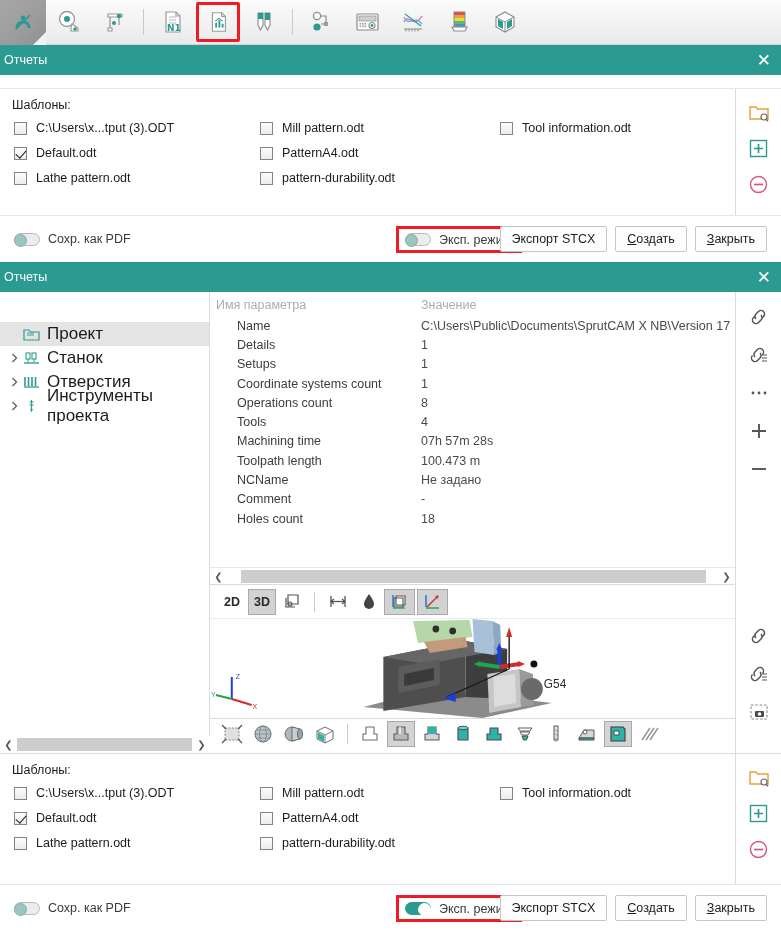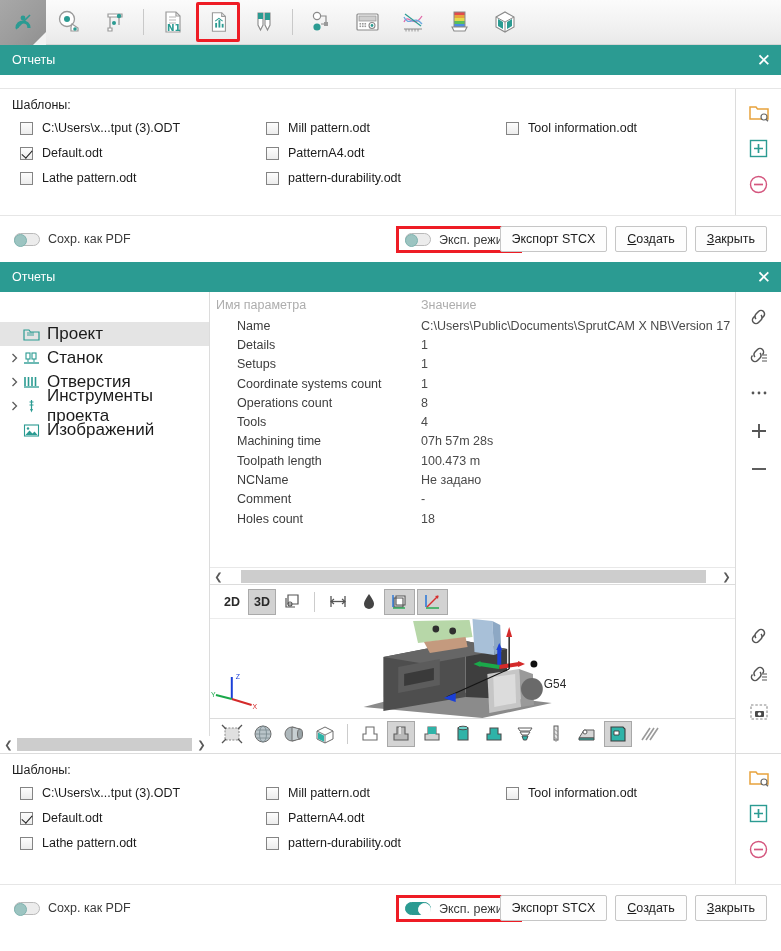--- a/index.html
+++ b/index.html
@@ -37,35 +37,35 @@
     display: flex; align-items: center; justify-content: center;
     border: 1px solid transparent; border-radius: 2px;
   }
   .tb-btn.sel { border: 3px solid #ee1c25; }
   .tb-sep { width: 1px; height: 26px; background: #c9c9c9; margin: 0 5px; }
 
   
   .dlg-title {
     height: 30px; background: #2b9b92;
     display: flex; align-items: center;
-    color: #ffffff; font-size: 12.5px; padding-left: 12px;
+    color: #ffffff; font-size: 12.5px; padding-left: 4px;
     position: relative;
   }
   .dlg-close {
     position: absolute; right: 10px; top: 0; height: 30px;
     display: flex; align-items: center; color: #fff; font-size: 17px;
     font-family: "DejaVu Sans", sans-serif; font-weight: 300;
   }
 
   
   .tpl-panel { background:#ffffff; position: relative; }
   .tpl-label { padding: 9px 0 6px 12px; font-size: 12.5px; color:#1d1d1d; }
   .tpl-grid {
     display: grid; grid-template-columns: 246px 240px 1fr;
-    padding: 0 0 0 20px; row-gap: 5px;
+    padding: 0 0 0 14px; row-gap: 5px;
   }
   .cb-row { display:flex; align-items:center; height: 20px; }
   .cb {
     width: 13px; height: 13px; border: 1px solid #848484;
     background: linear-gradient(to bottom,#fdfdfd,#ececec);
     margin-right: 9px; position: relative; flex: none;
   }
   .cb.on::after {
     content:""; position:absolute; left:3px; top:0px;
     width:5px; height:9px; border:solid #1f1f1f;
@@ -431,31 +431,20 @@
             </span>
           <span class="t-ico">
             <svg width="17" height="15" viewBox="0 0 17 15">
                 <path d="M8.5 1 v9" stroke="#2b9b92" stroke-width="1.2"></path>
                 <path d="M6.5 3 h4 M6.5 6 h4" stroke="#2b9b92" stroke-width="1"></path>
                 <path d="M7 10 L8.5 13.5 L10 10 Z" fill="#2b9b92"></path>
               </svg>
           </span>
           <span>Инструменты проекта</span>
         </div>
-        <div class="tree-item">
-          <span class="tw"></span>
-          <span class="t-ico">
-            <svg width="17" height="15" viewBox="0 0 17 15">
-                <rect x="1.5" y="2" width="14" height="11" fill="none" stroke="#2b9b92" stroke-width="1.1"></rect>
-                <circle cx="5" cy="5.5" r="1.2" fill="#2b9b92"></circle>
-                <path d="M2.5 12 L6.5 7.5 L9.5 10.5 L11.5 8.5 L14.5 12 Z" fill="#2b9b92"></path>
-              </svg>
-          </span>
-          <span>Изображений</span>
-        </div>
 
         <div style="position:absolute;left:0;bottom:0;width:210px;height:17px;display:flex;align-items:center;background:#fff;">
           <div class="hs-arrow">❮</div>
           <div class="hs-track">
               <div class="hs-thumb" style="left:0;width:175px;"></div>
             </div>
           <div class="hs-arrow">❯</div>
         </div>
       </div>
 

